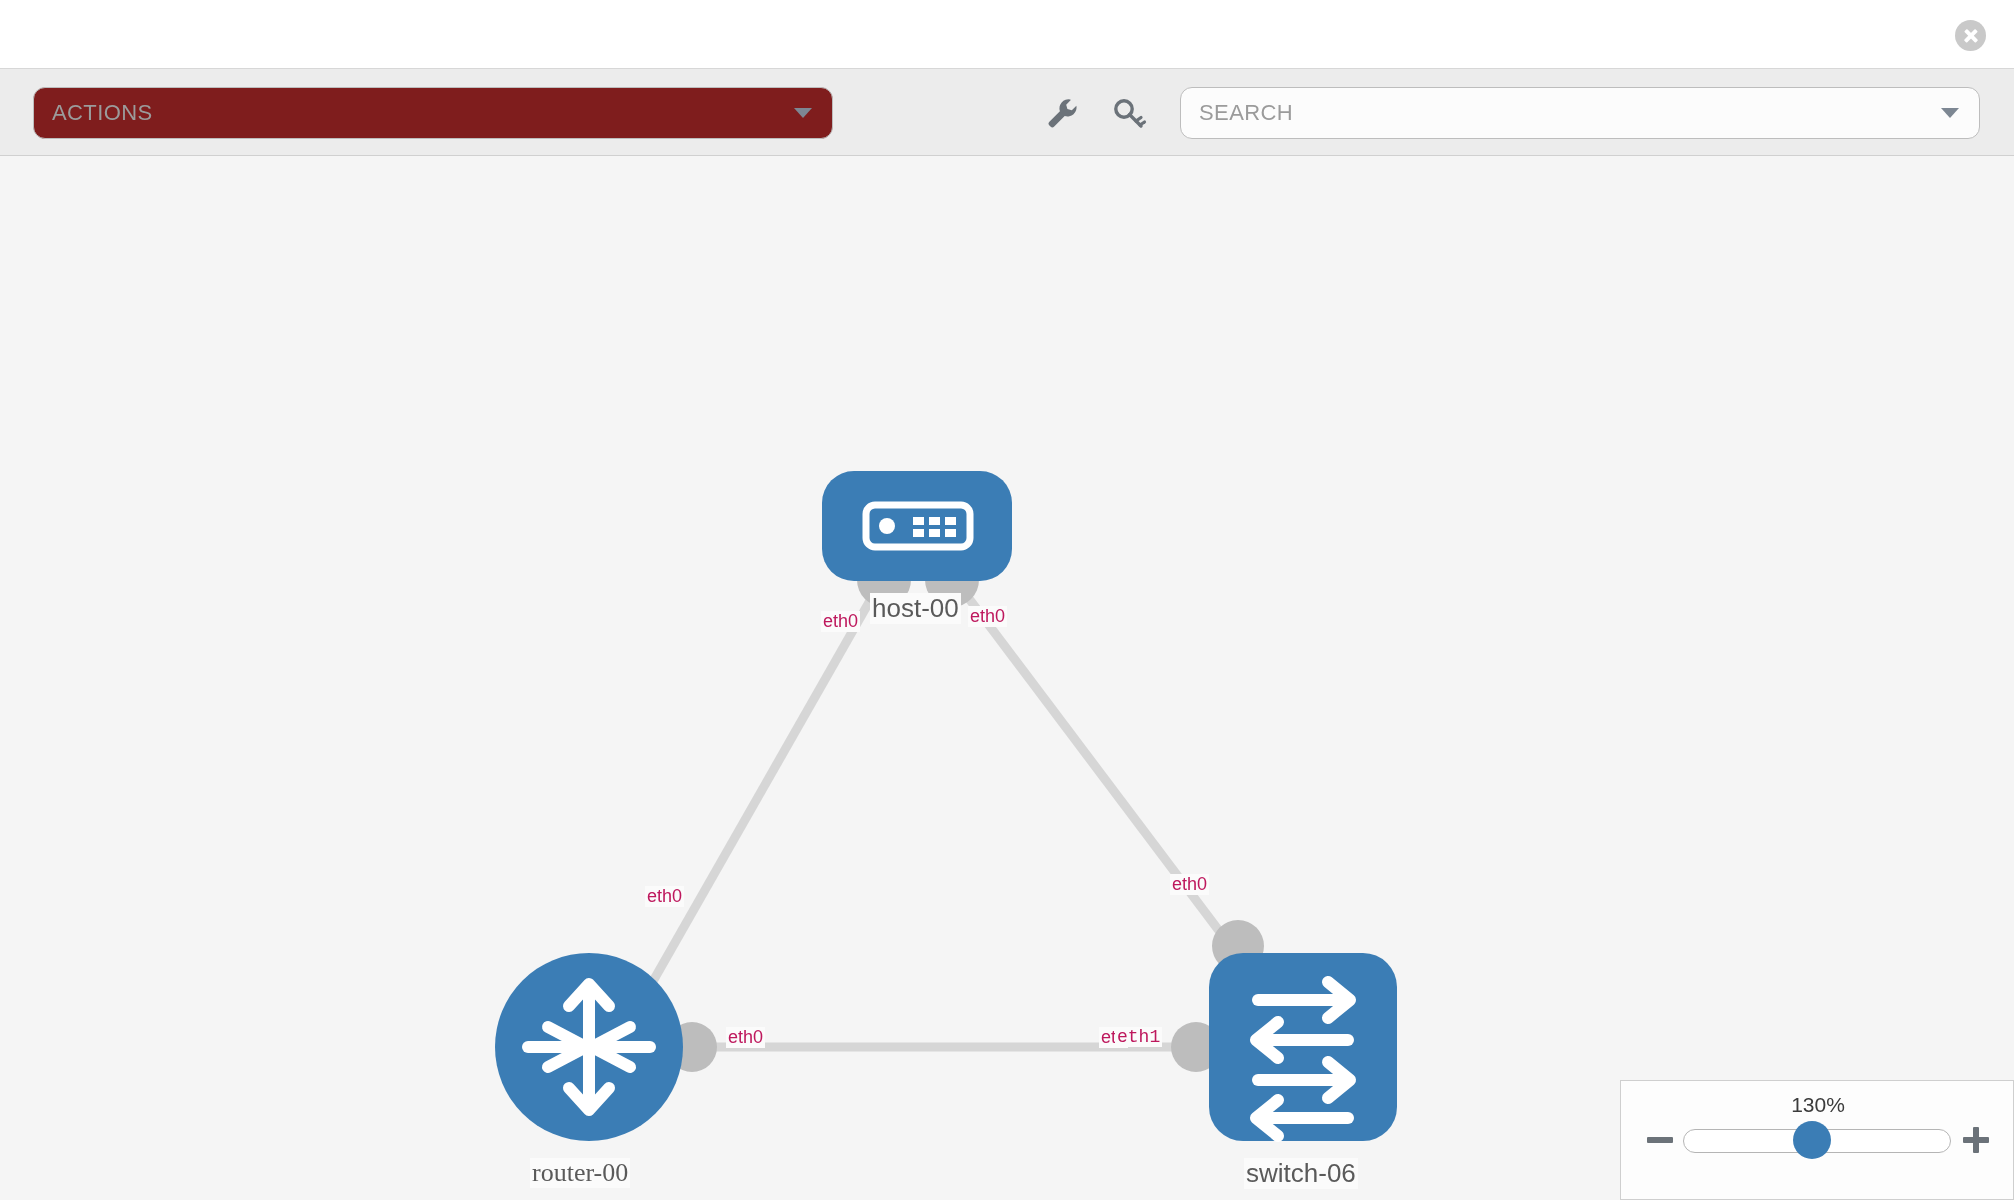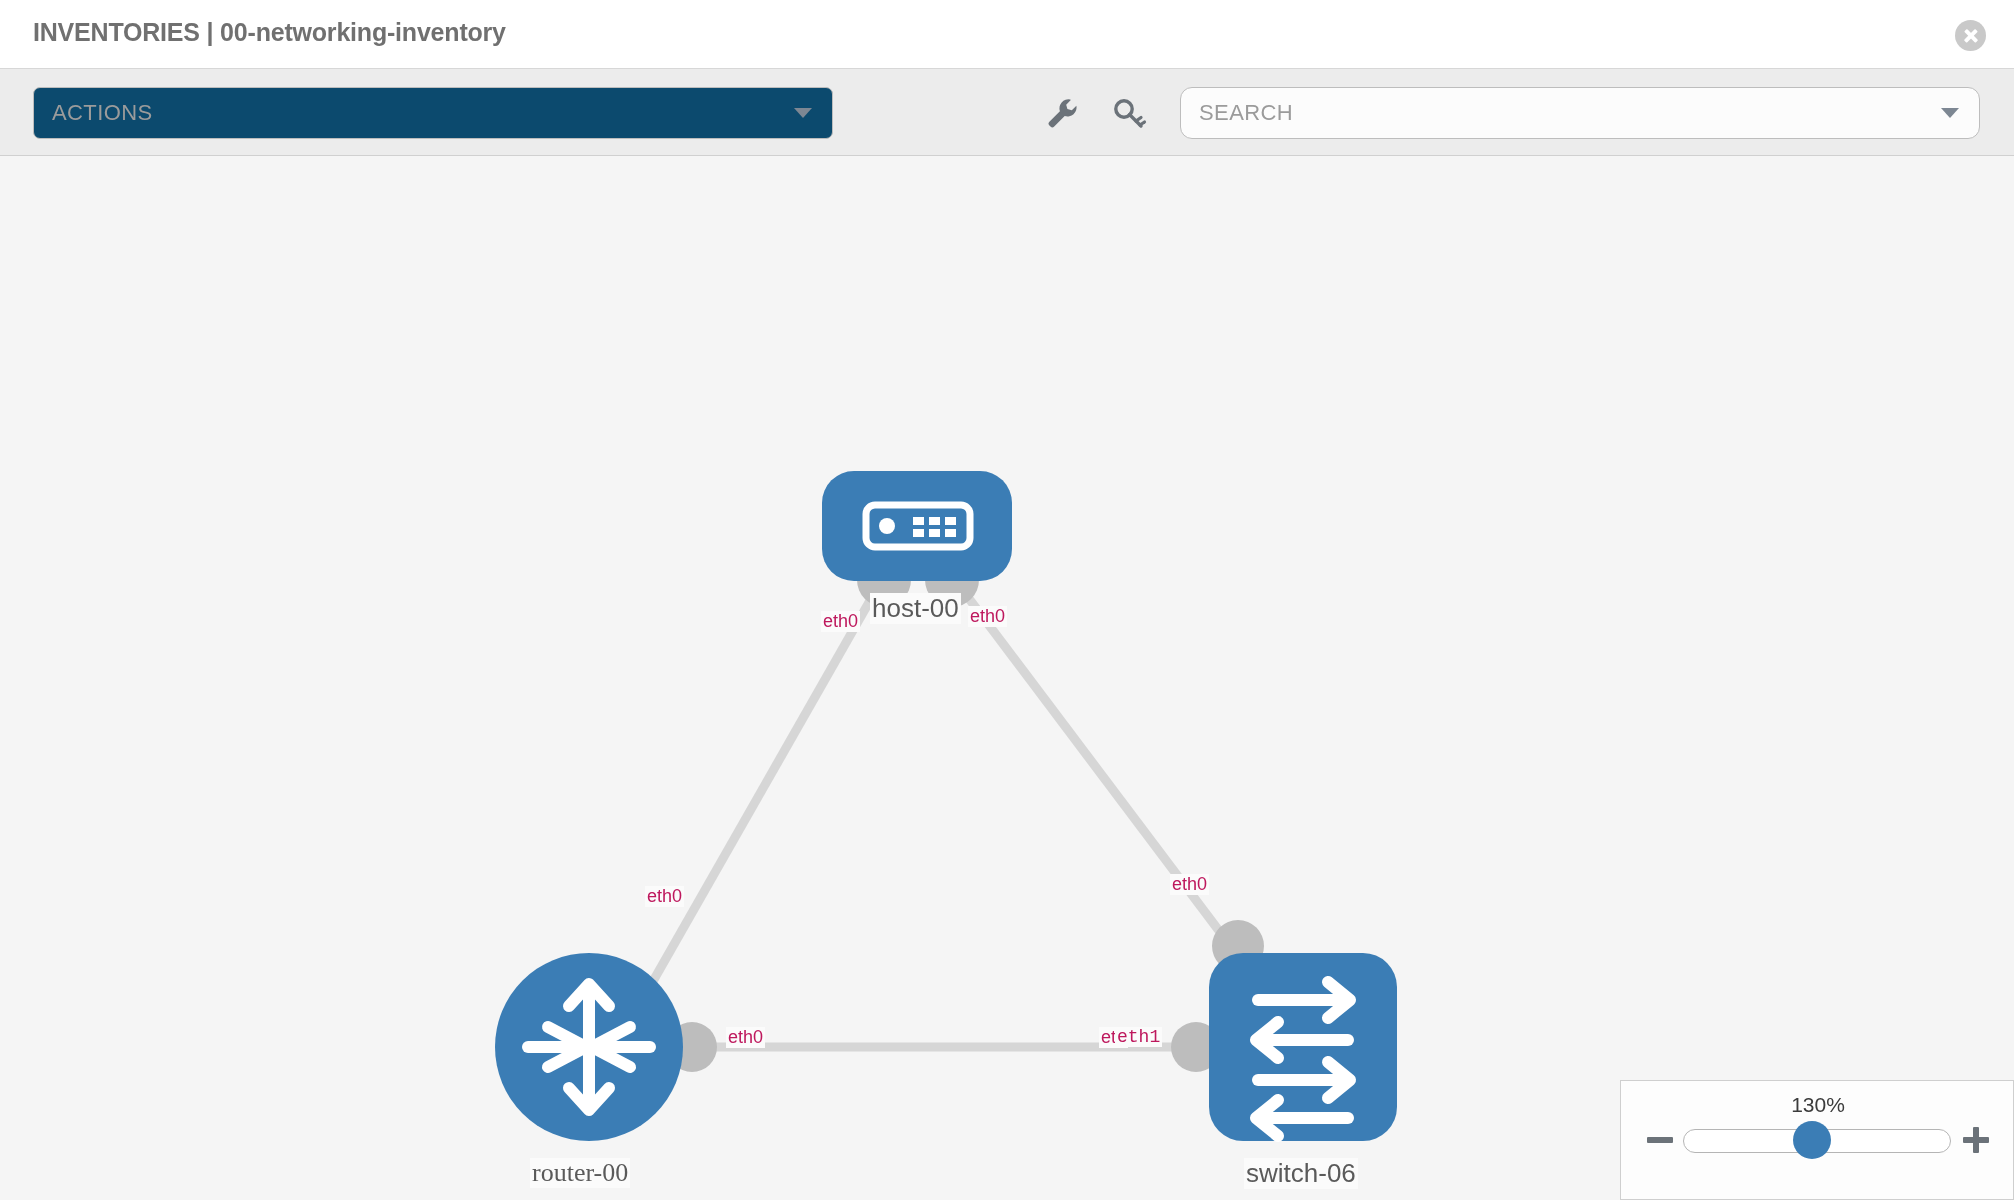--- a/index.html
+++ b/index.html
@@ -71,23 +71,23 @@
     background: #ececec;
     border-bottom: 1px solid #d0d0d0;
   }
 
   .actions-select {
     position: absolute;
     left: 33px;
     top: 18px;
     width: 800px;
     height: 52px;
-    background: #0c4a6e;
+    background: #7f1d1d;
     border: 1px solid #bdbdbd;
-    border-radius: 7px;
+    border-radius: 12px;
   }
   .actions-select .lbl {
     position: absolute;
     left: 18px;
     top: 50%;
     transform: translateY(-50%);
     font-size: 22px;
     color: #9b9b9b;
     letter-spacing: 0.4px;
   }
@@ -226,21 +226,20 @@
     background: #3b7db5;
     cursor: pointer;
   }
 </style>
 </head>
 <body>
 
 <div id="app">
 
   <div class="header">
-    <div class="header-title">INVENTORIES | 00-networking-inventory</div>
     <div class="close-btn"></div>
   </div>
 
   <div class="toolbar">
 
     <div class="actions-select">
       <span class="lbl">ACTIONS</span>
       <span class="caret"></span>
     </div>
 

